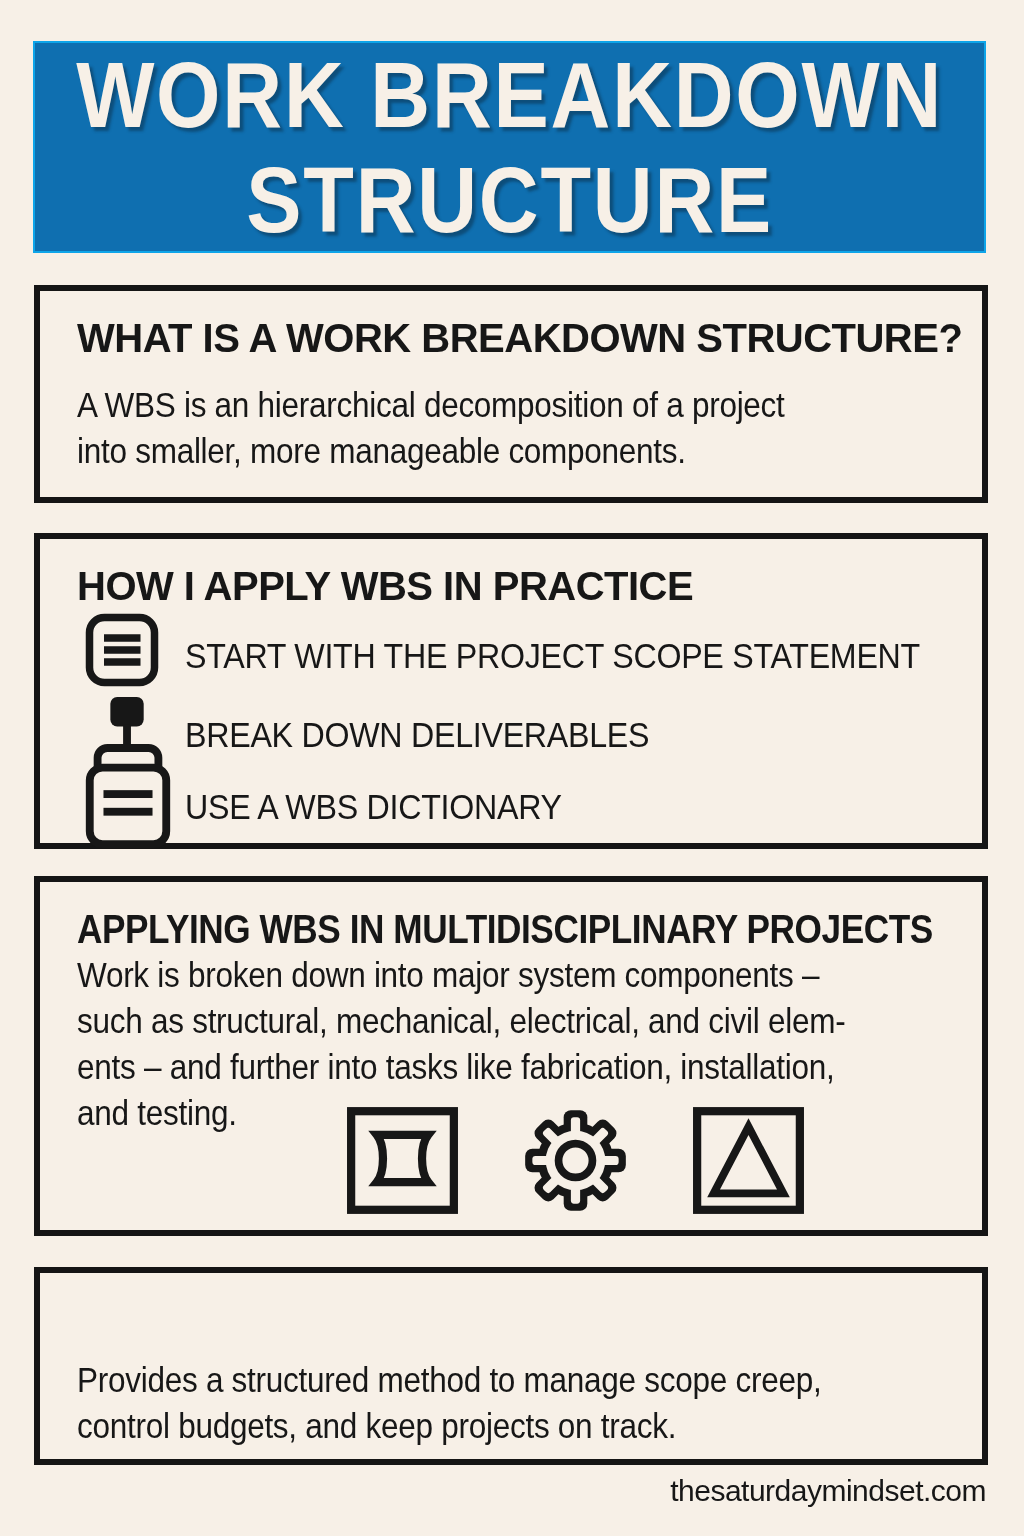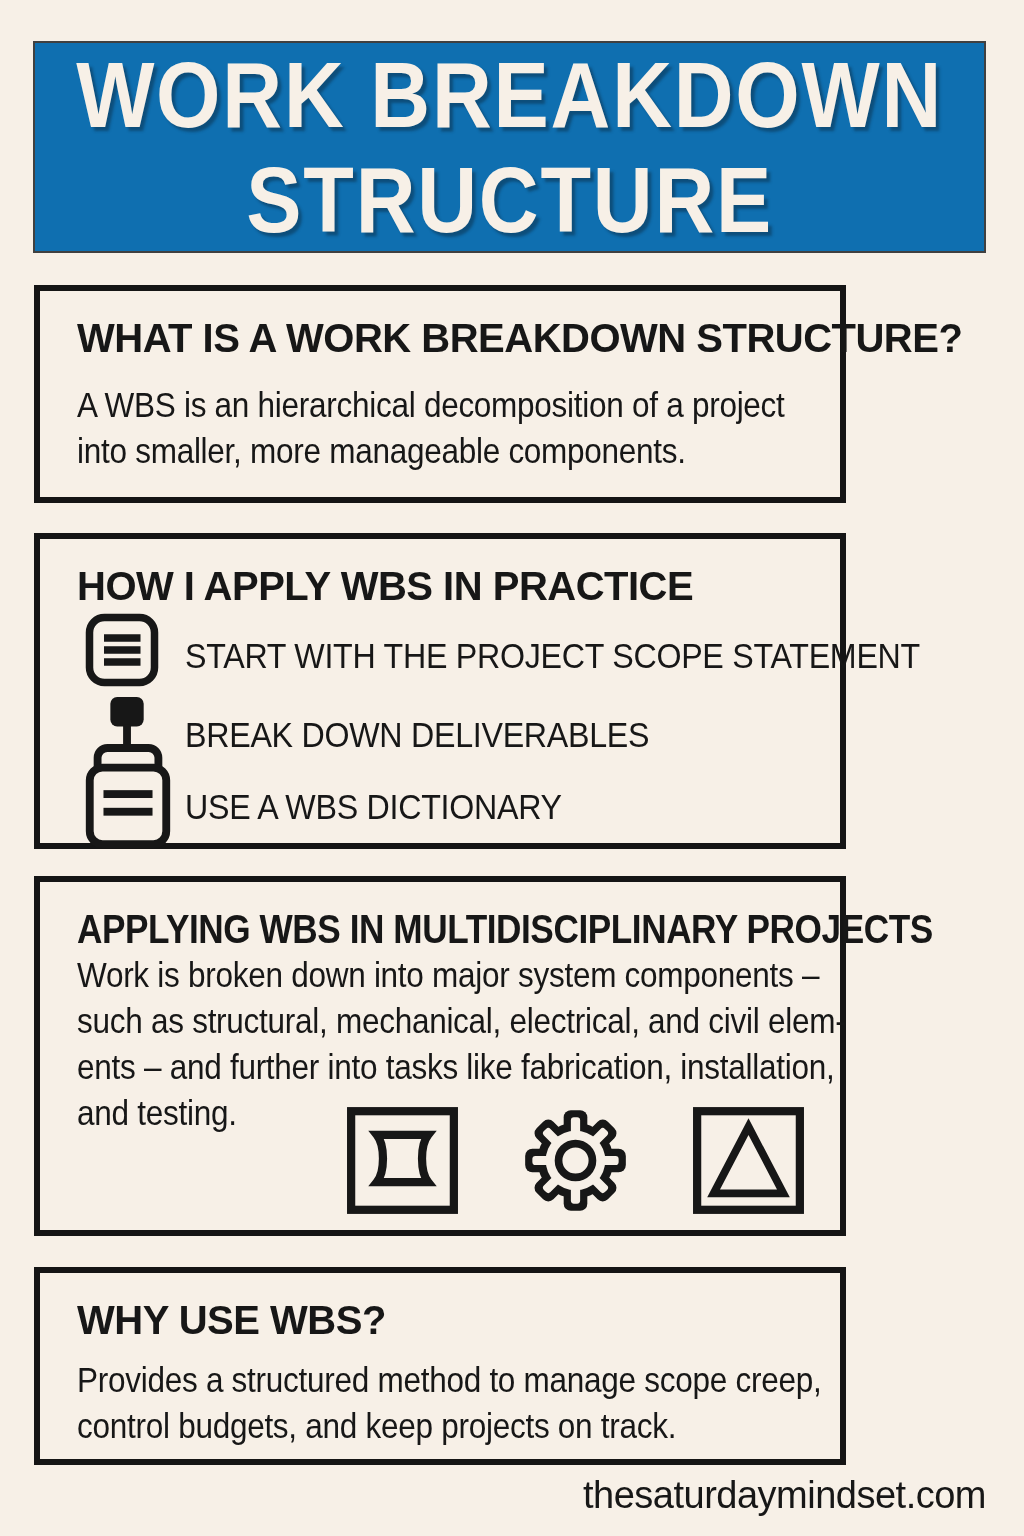--- a/index.html
+++ b/index.html
@@ -20,21 +20,21 @@
     height: 1536px;
     background: var(--background);
     overflow: hidden;
   }
   
   .hero {
     position: absolute;
     left: 33px; top: 41px;
     width: 953px; height: 212px;
     background: var(--accent-blue);
-    border: 2px solid #404040;
+    border: 2px solid #0ea5e9;
     box-sizing: border-box;
     display: flex;
     flex-direction: column;
     justify-content: center;
     align-items: center;
     gap: 13px;
   }
   .hero-line {
     font-size: 92px;
     font-weight: bold;
@@ -42,21 +42,21 @@
     color: var(--background);
     letter-spacing: 2px;
     white-space: nowrap;
     transform: scaleX(0.9);
     text-shadow: 4px 4px 3px rgba(12, 38, 58, 0.45);
   }
   
   .box {
     position: absolute;
     left: 34px;
-    width: 812px;
+    width: 954px;
     border: 6px solid var(--border);
     box-sizing: border-box;
     background: var(--background);
   }
   .s1 { top: 285px; height: 218px; }
   .s2 { top: 533px; height: 316px; }
   .s3 { top: 876px; height: 360px; }
   .s4 { top: 1267px; height: 198px; }
 
   h2.sec {
@@ -114,21 +114,21 @@
     display: flex;
     gap: 60px;
   }
   .icon-row .disc-icon { width: 113px; height: 113px; display: block; }
   .icon-row svg { display: block; width: 100%; height: 100%; }
 
   
   .footer {
     position: absolute;
     right: 38px; top: 1474px;
-    font-size: 38px;
+    font-size: 30px;
     letter-spacing: -0.5px;
     color: var(--text);
   }
 </style>
 </head>
 <body>
 
 <div class="canvas">
 
   <header class="hero">
@@ -205,20 +205,19 @@
         <rect x="9" y="72" width="78" height="78" rx="13" fill="#f7f0e7" stroke="#171717" stroke-width="8"></rect>
         <rect x="23" y="95" width="50" height="8" fill="#171717"></rect>
         <rect x="23" y="113" width="50" height="8" fill="#171717"></rect>
       </svg>
     </span>
     <div class="item i2">BREAK DOWN DELIVERABLES</div>
     <div class="item i3">USE A WBS DICTIONARY</div>
   </section>
 
   <section class="box s4">
-    <h2 class="sec">WHY USE WBS?</h2>
     <p class="body">Provides a structured method to manage scope creep,
 control budgets, and keep projects on track.</p>
   </section>
 
   <div class="footer">thesaturdaymindset.com</div>
 
 </div>
 
 </body></html>

